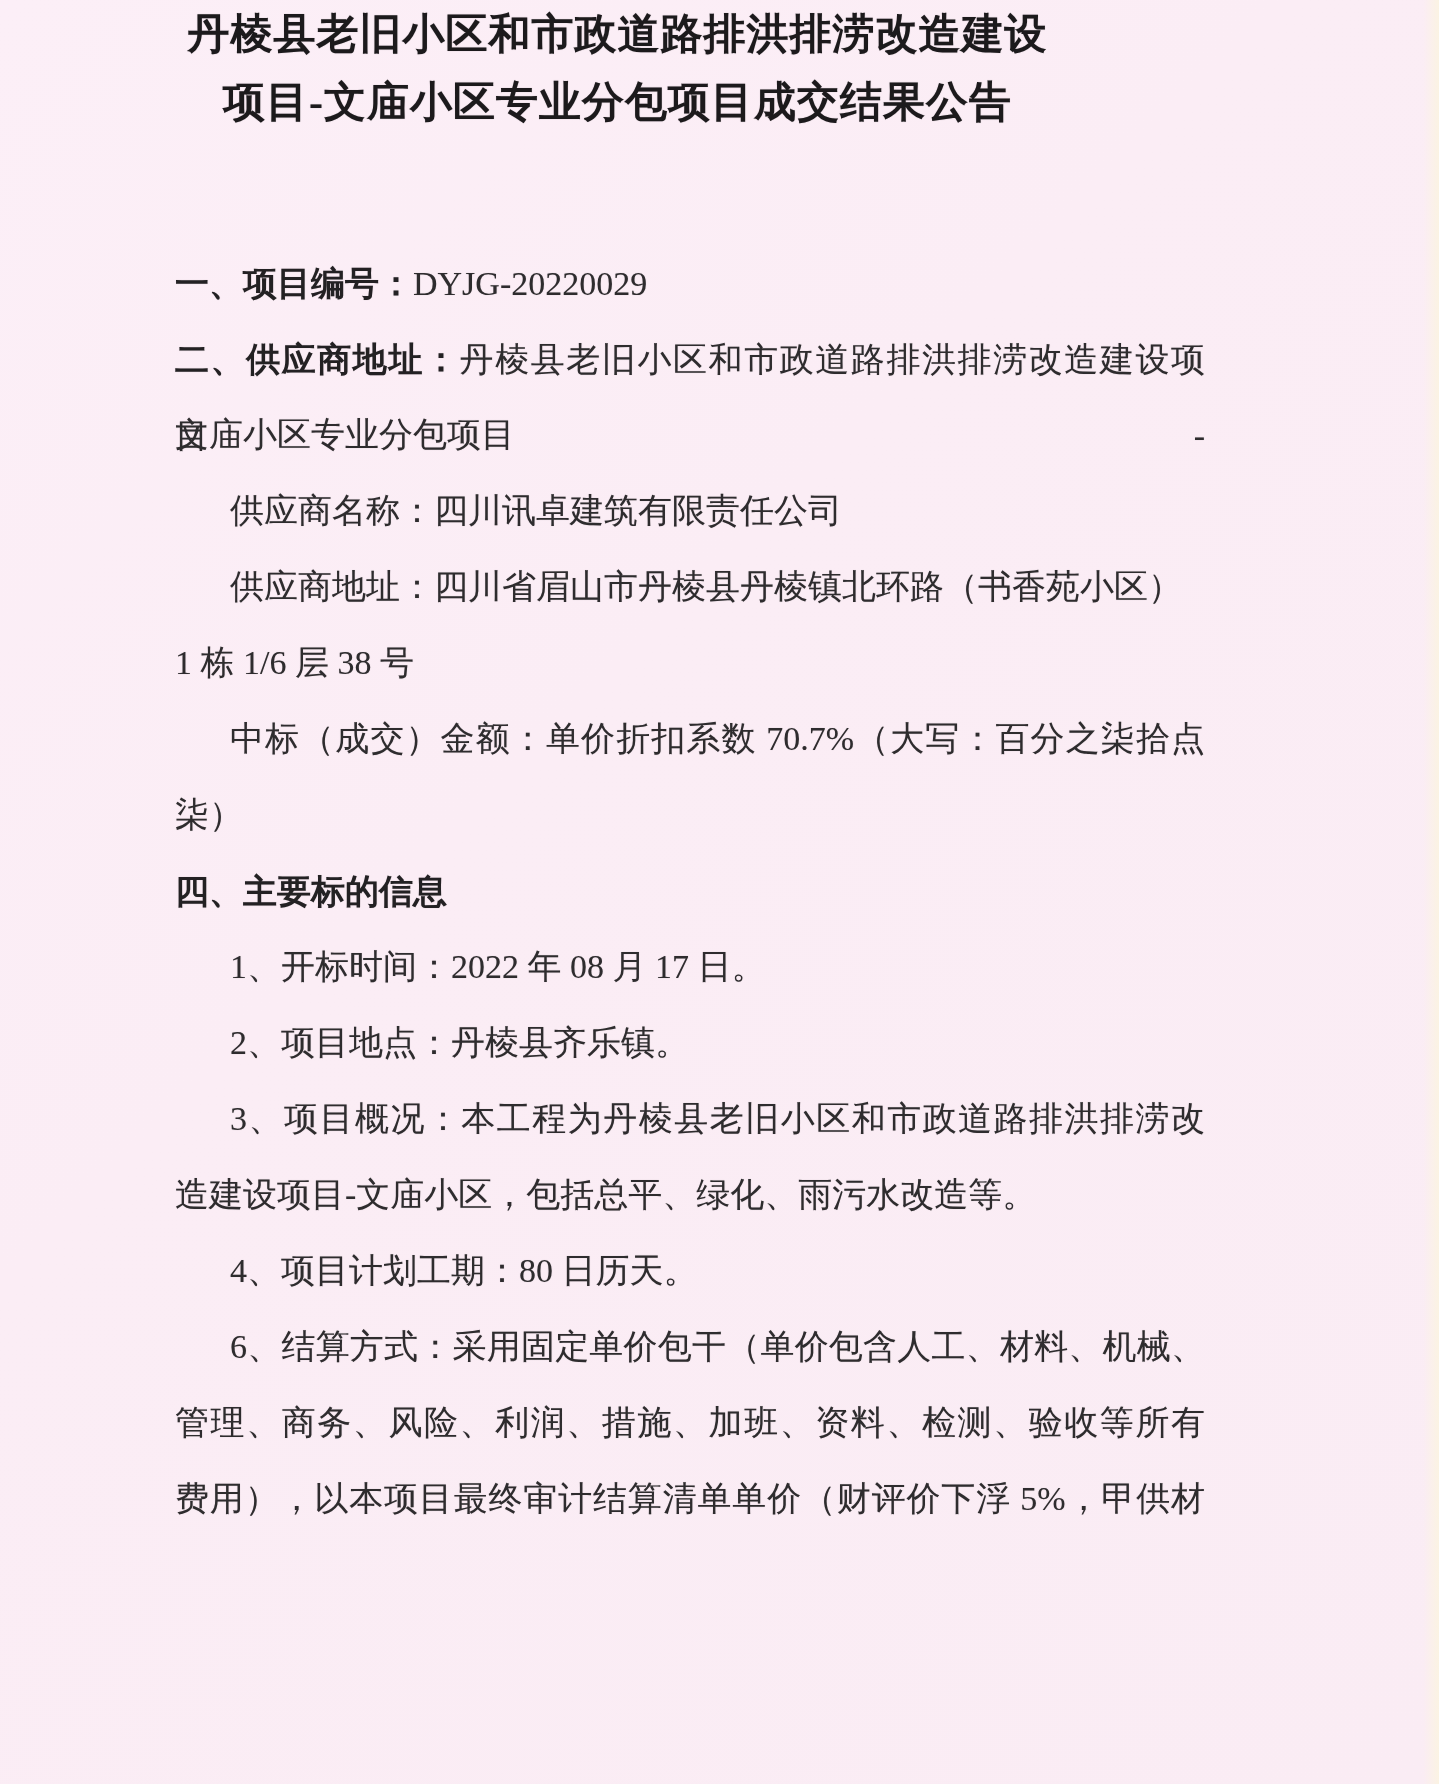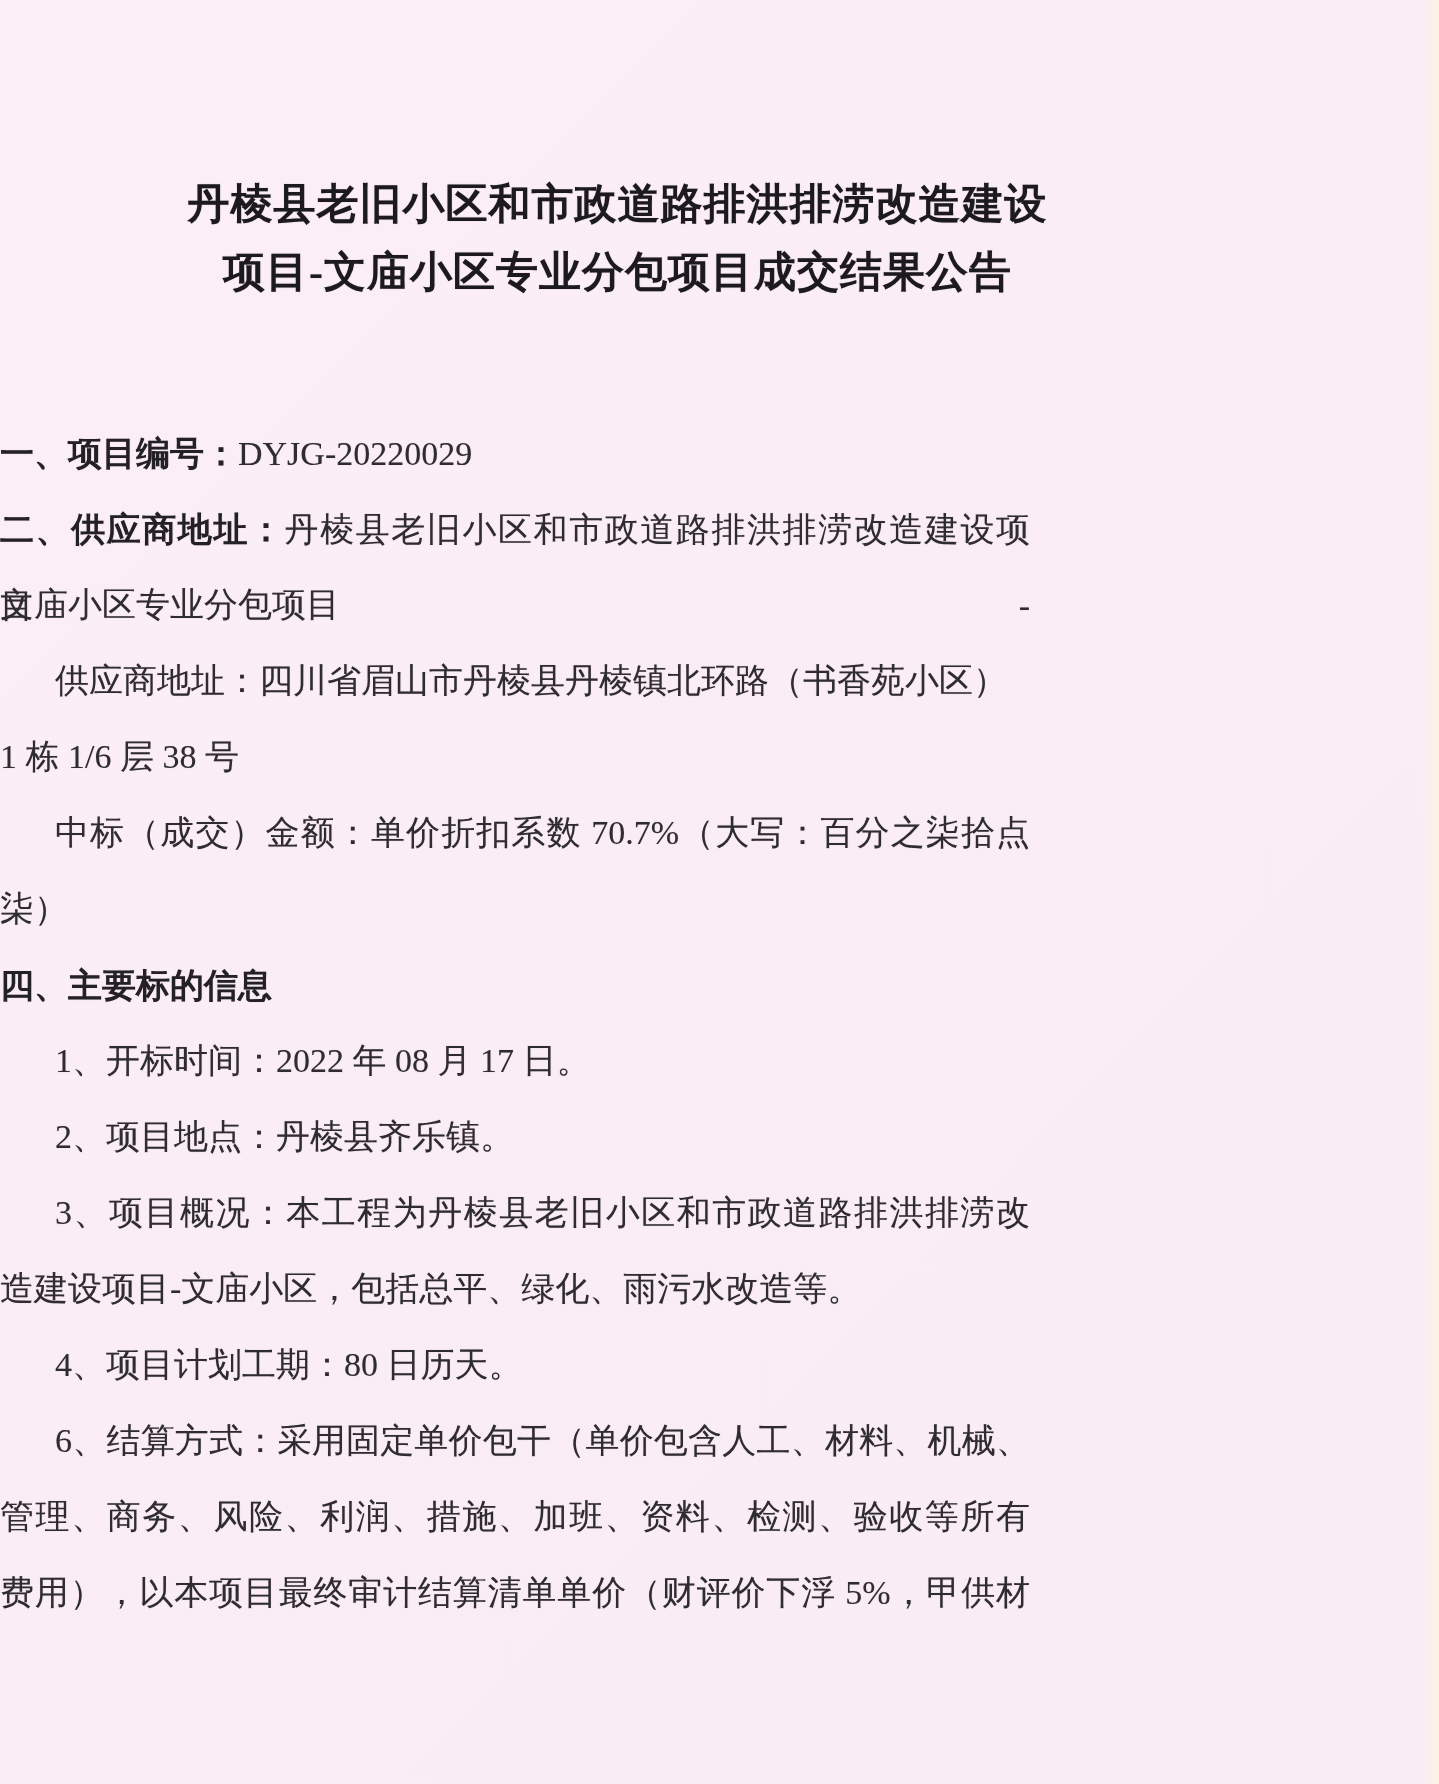--- a/index.html
+++ b/index.html
@@ -25,33 +25,33 @@
     position: absolute;
     top: 0;
     right: 0;
     width: 16px;
     height: 100%;
     background: linear-gradient(to left, #fbf3e3, rgba(251, 243, 227, 0));
     pointer-events: none;
   }
   .title {
     margin-left: 175px;
-    padding-top: 170px;
     width: 885px;
     text-align: center;
     font-family: "Liberation Serif", "DejaVu Serif", serif;
     font-weight: bold;
     font-size: 42px;
     line-height: 68px;
     letter-spacing: 1px;
     color: #1c1a1c;
     text-shadow: 0 0 1px rgba(40, 38, 40, 0.35);
   }
   .content {
     margin-top: 109px;
+    margin-left: 175px;
     width: 1030px;
     font-size: 34px;
     line-height: 76px;
     text-shadow: 0 0 1px rgba(60, 56, 60, 0.28);
   }
   .line {
     height: 76px;
     white-space: nowrap;
   }
   .line.just {
@@ -86,20 +86,21 @@
 
   <div class="content">
 
     <div class="line h"><span class="lbl">一、项目编号：</span><span class="txt">DYJG-20220029</span></div>
 
     <div class="line h just"><span class="lbl">二、供应商地址：</span><span class="txt">丹棱县老旧小区和市政道路排洪排涝改造建设项目-</span></div>
 
     <div class="line"><span class="txt">文庙小区专业分包项目</span></div>
 
 
+    <div class="line ind"><span class="txt">供应商名称：四川讯卓建筑有限责任公司</span></div>
 
     <div class="line ind"><span class="txt">供应商地址：四川省眉山市丹棱县丹棱镇北环路（书香苑小区）</span></div>
 
     <div class="line"><span class="txt">1 栋 1/6 层 38 号</span></div>
 
     <div class="line ind just"><span class="txt">中标（成交）金额：单价折扣系数 70.7%（大写：百分之柒拾点</span></div>
 
     <div class="line"><span class="txt">柒）</span></div>
 
     <div class="line h"><span class="lbl">四、主要标的信息</span></div>

